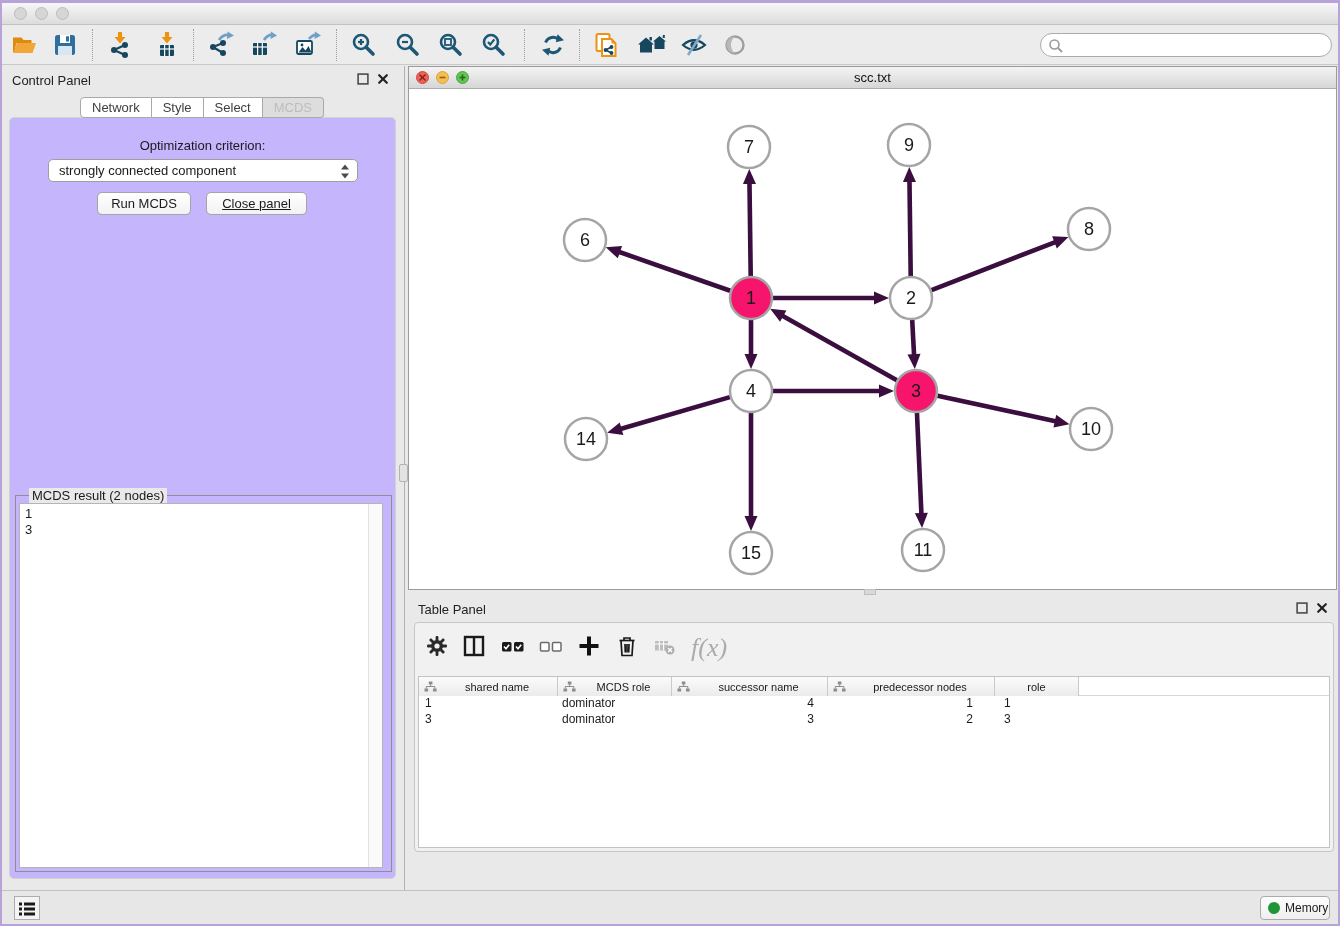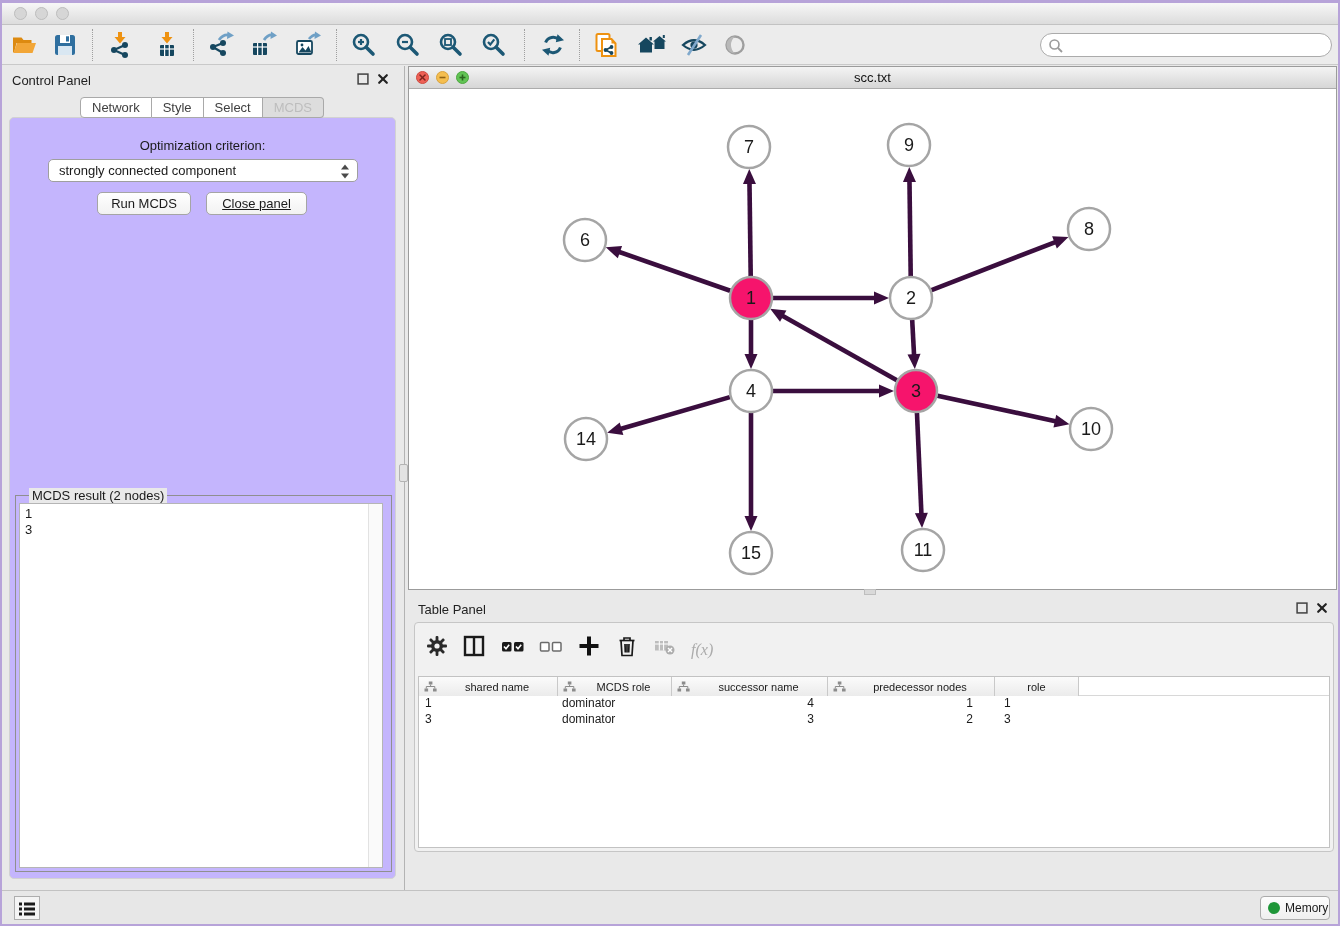--- a/index.html
+++ b/index.html
@@ -64,21 +64,21 @@
   .net-canvas { position:absolute; left:0; right:0; top:22px; bottom:0; background:#fff; }
   #graph-svg { position:absolute; left:0; top:0; }
 
   
   .table-panel { position:absolute; left:408px; top:596px; width:930px; height:294px; background:#E9E9E9; }
   .tp-title { position:absolute; left:10px; top:6px; }
   .tp-btns { right:10px; top:6px; }
   .tp-container { position:absolute; left:6px; top:26px; width:920px; height:230px; background:#F1F1F1; border:1px solid #C6C6C6; border-radius:4px; }
   .tp-toolbar { position:absolute; left:0; top:0; height:46px; width:100%; }
   .tpi { position:absolute; top:11px; width:24px; height:24px; }
-  .fx-label { position:absolute; top:18px; font-family:"Liberation Serif", serif; font-style:italic; font-size:16px; color:#ABABAB; }
+  .fx-label { position:absolute; top:10px; font-family:"Liberation Serif", serif; font-style:italic; font-size:26px; color:#ABABAB; }
   .tbl { position:absolute; left:3px; right:3px; top:53px; bottom:3px; background:#fff; border:1px solid #C2C2C2; }
   .tbl-header { display:flex; height:19px; background:#fff; border-bottom:1px solid #D8D8D8; }
   .th { height:19px; border-right:1px solid #C9C9C9; background:linear-gradient(#FBFBFB,#EBEBEB); display:flex; align-items:center; font-size:11px; }
   .th .th-ic { margin-left:5px; flex:0 0 auto; display:flex; }
   .th .th-lab { flex:1; text-align:center; }
   .tbl-row { display:flex; height:16px; font-size:12px; }
   .td { height:16px; line-height:15px; overflow:hidden; }
   .tp-tabs { position:absolute; left:0; right:0; top:268px; display:flex; justify-content:center; }
   .tp-tabs .tab { height:23px; line-height:21px; font-size:13px; }
 

